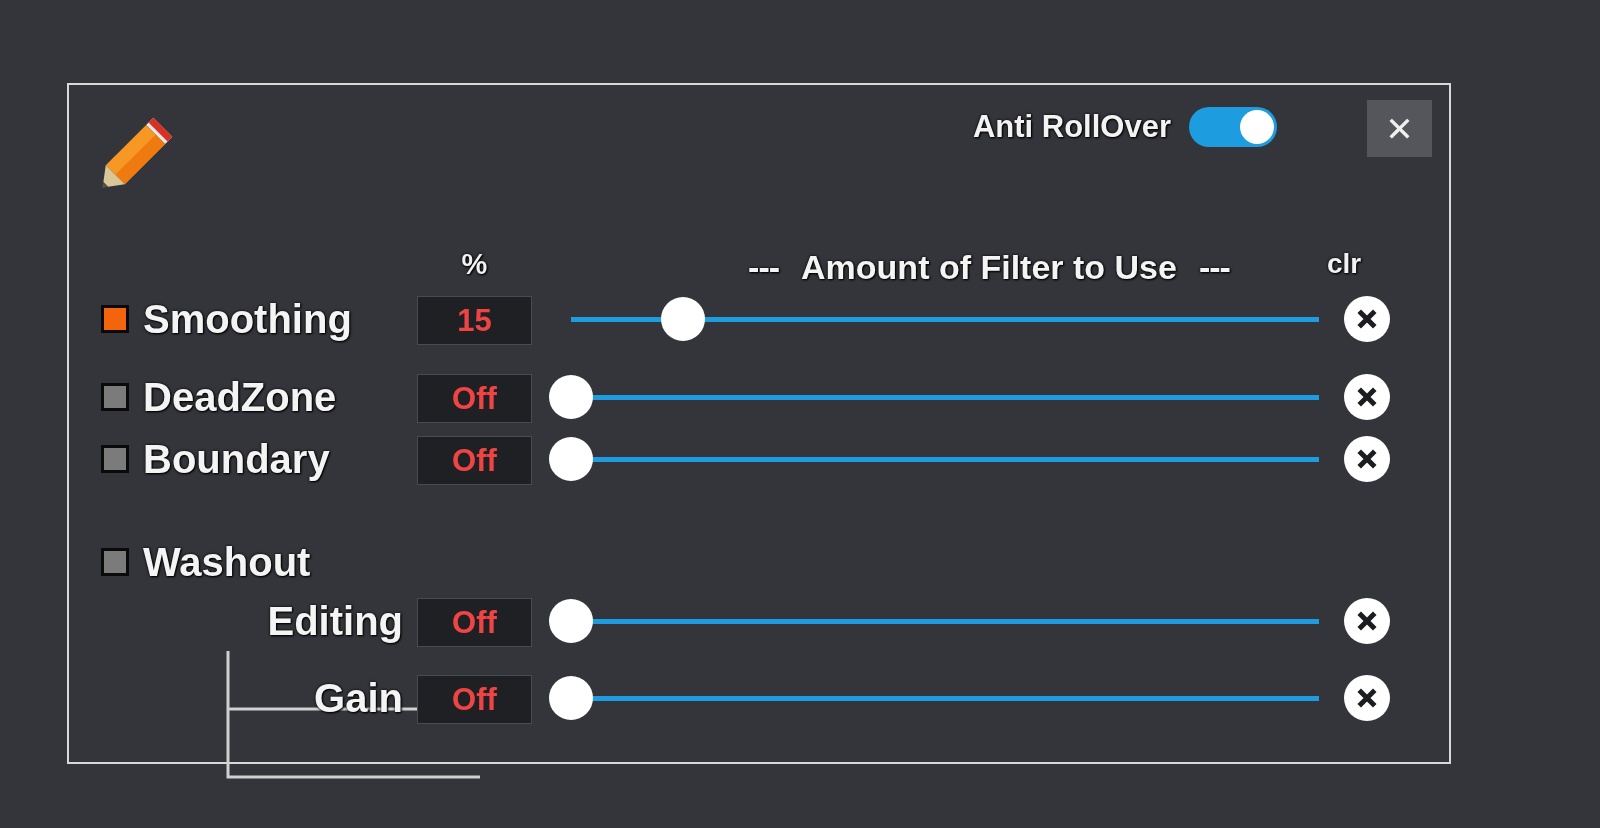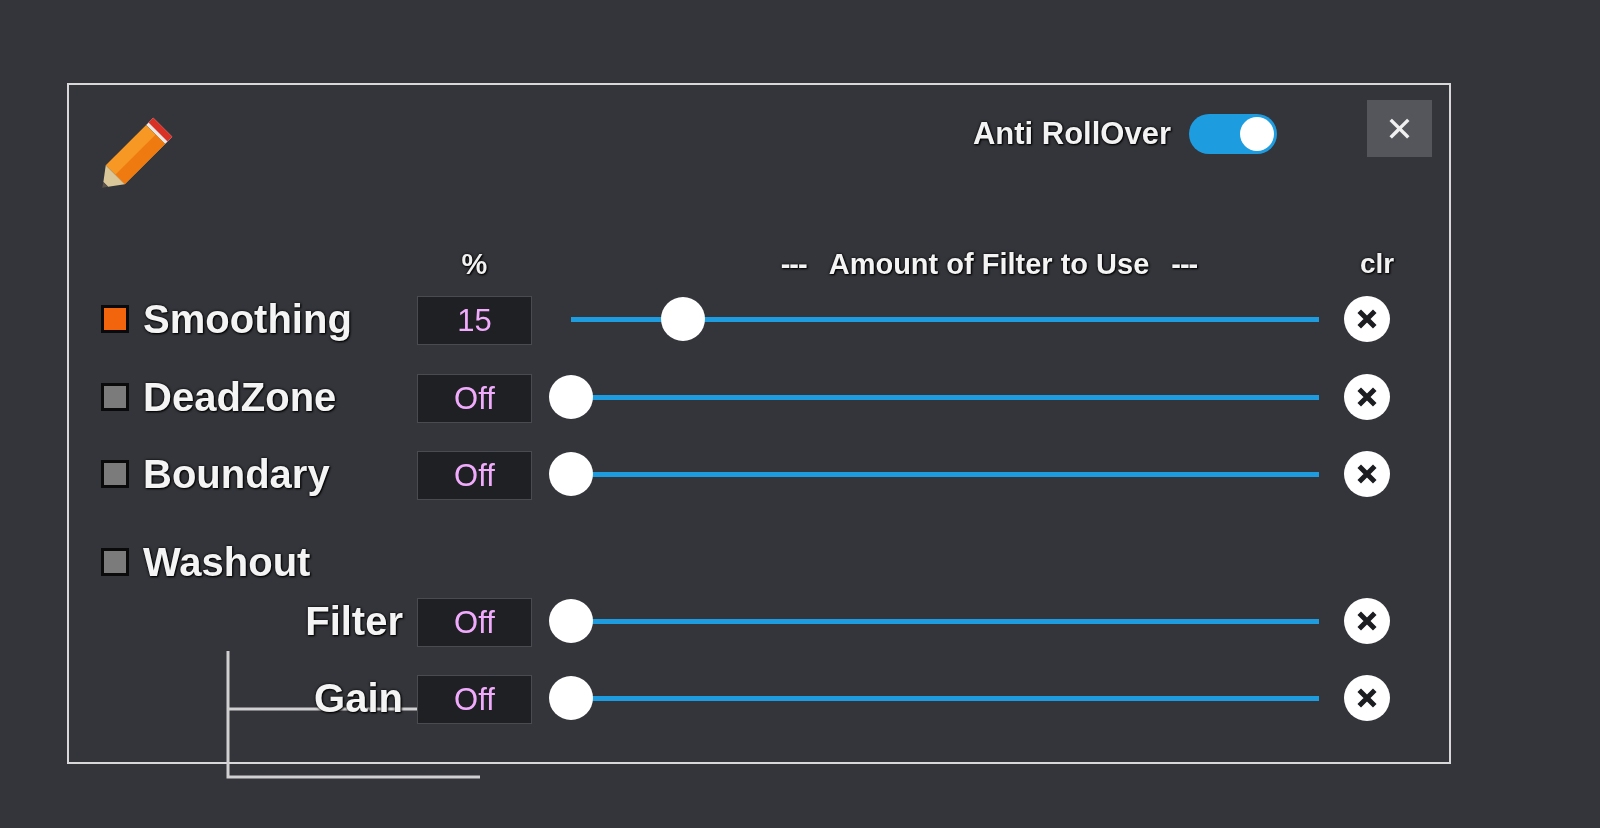--- a/index.html
+++ b/index.html
@@ -54,21 +54,20 @@
   }
 
   
   #anti-rollover-group {
     position: absolute;
     right: 172px;
     top: 22px;
     display: flex;
     align-items: center;
     gap: 18px;
-    margin-top: 7px;
   }
   #anti-rollover-label {
     font-size: 31px;
     font-weight: bold;
     color: #f3f3f3;
     text-shadow: 0 0 3px #000, 1px 1px 2px #000;
     white-space: nowrap;
   }
   #anti-rollover-toggle {
     position: relative;
@@ -136,36 +135,35 @@
     font-weight: bold;
     color: #f2f2f2;
     text-shadow: 0 0 3px #000, 1px 1px 2px #000;
   }
   #col-amount-header {
     position: absolute;
     left: 560px;
     top: 163px;
     width: 720px;
     text-align: center;
-    font-size: 29px;
+    font-size: 34px;
     font-weight: bold;
     color: #f4f4f4;
     text-shadow: 0 0 3px #000, 1px 1px 2px #000;
     white-space: nowrap;
   }
   #col-amount-header .dash {
     letter-spacing: -1px;
     margin: 0 22px;
   }
   #col-clr-header {
     position: absolute;
     left: 1258px;
     top: 163px;
     width: 100px;
-    text-align: center;
     font-size: 28px;
     font-weight: bold;
     color: #f2f2f2;
     text-shadow: 0 0 3px #000, 1px 1px 2px #000;
   }
 
   
   .filter-row {
     position: absolute;
     left: 0;
@@ -214,22 +212,22 @@
     background: #1f2024;
     border: 1px solid #4a4b50;
     box-sizing: border-box;
     display: flex;
     align-items: center;
     justify-content: center;
     cursor: pointer;
   }
   .value-box .vtxt {
     font-size: 31px;
-    font-weight: normal;
-    color: #f0abfc;
+    font-weight: bold;
+    color: #ef4444;
     line-height: 1;
   }
 
   
   .slider {
     position: absolute;
     left: 480px;
     top: 0;
     width: 780px;
     height: 62px;
@@ -351,21 +349,21 @@
       <div class="track"></div>
       <div class="thumb" style="left: 22px;"></div>
     </div>
     <div class="clr-button">
       <svg width="30" height="30" viewBox="0 0 30 30">
         <path d="M9,9 L21,21 M21,9 L9,21" stroke="#1c1d21" stroke-width="5" stroke-linecap="square"></path>
       </svg>
     </div>
   </div>
 
-  <div class="filter-row" style="top: 358px; text-align: right;">
+  <div class="filter-row" style="top: 343px; text-align: right;">
     <div class="row-label-zone">
       <div class="checkbox"></div>
       <span class="row-name">Boundary</span>
     </div>
     <div class="value-box">
       <span class="vtxt">Off</span>
     </div>
     <div class="slider">
       <div class="track"></div>
       <div class="thumb" style="left: 22px;"></div>
@@ -381,21 +379,21 @@
     <div class="row-label-zone">
       <div class="checkbox"></div>
       <span class="row-name">Washout</span>
     </div>
 
   </div>
 
   <div class="filter-row" style="top: 505px;">
     <div class="row-label-zone child">
 
-      <span class="row-name">Filter</span>
+      <span class="row-name">Editing</span>
     </div>
     <div class="value-box">
       <span class="vtxt">Off</span>
     </div>
     <div class="slider">
       <div class="track"></div>
       <div class="thumb" style="left: 22px;"></div>
     </div>
     <div class="clr-button">
       <svg width="30" height="30" viewBox="0 0 30 30">

